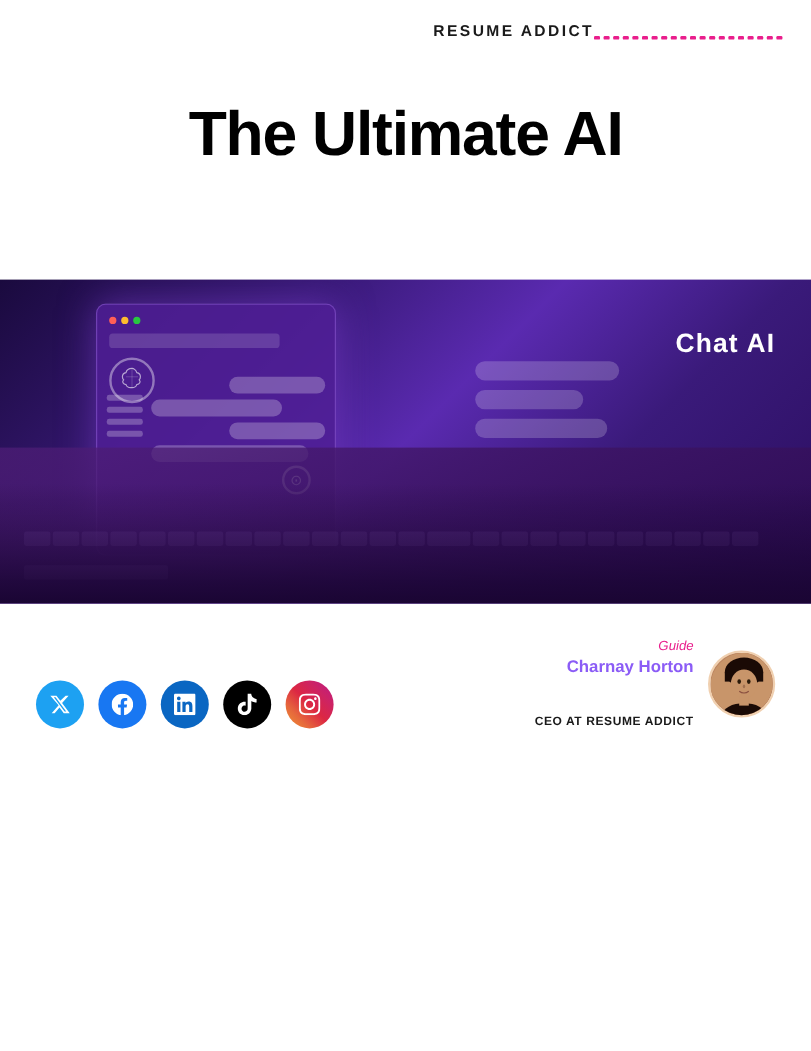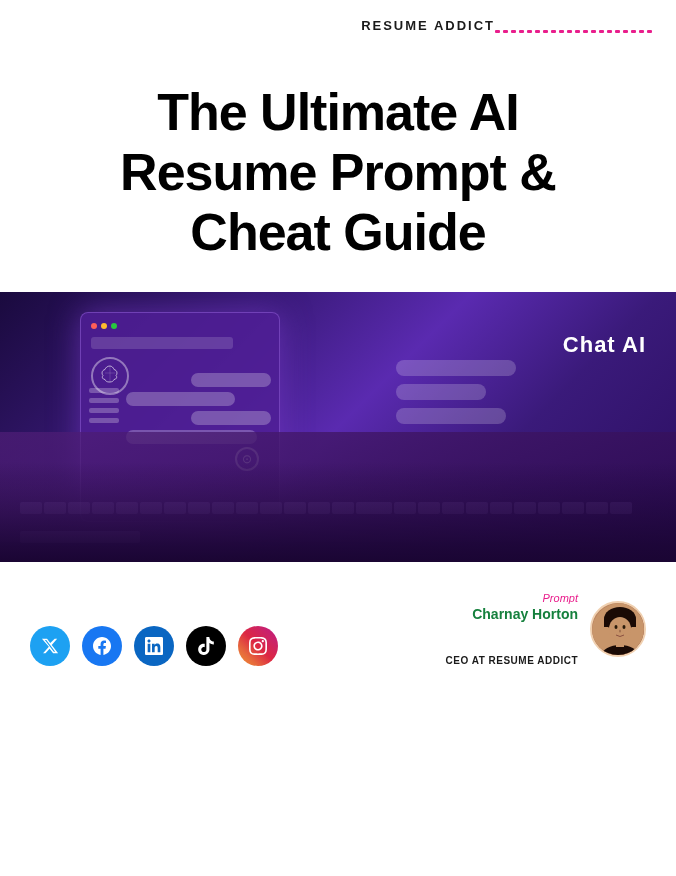--- a/index.html
+++ b/index.html
@@ -290,21 +290,21 @@
     .author-label {
       font-size: 11px;
       color: #e91e8c;
       font-style: italic;
       margin-bottom: 2px;
     }
 
     .author-name {
       font-size: 14px;
       font-weight: 700;
-      color: #15803d;
+      color: #8b5cf6;
     }
 
     .author-title {
       font-size: 10px;
       font-weight: 700;
       color: #1a1a1a;
       letter-spacing: 0.5px;
       margin-top: 33px;
     }
 
@@ -345,22 +345,21 @@
       <div class="dot"></div>
       <div class="dot"></div>
       <div class="dot"></div>
     </div>
   </div>
 </div>
 
 <div class="title-section">
   <h1 class="main-title">
     <span>The Ultimate AI</span><br>
-    <span>Resume Prompt &amp;</span><br>
-    <span>Cheat Guide</span>
+    <br>
   </h1>
 </div>
 
 <div class="hero-image">
 
   <div class="chat-screen">
     <div class="screen-top-dots">
       <div class="screen-dot red"></div>
       <div class="screen-dot yellow"></div>
       <div class="screen-dot green"></div>
@@ -462,21 +461,21 @@
     </div>
     <div class="social-icon instagram">
       <svg width="18" height="18" viewBox="0 0 24 24" fill="white">
         <path d="M12 2.163c3.204 0 3.584.012 4.85.07 3.252.148 4.771 1.691 4.919 4.919.058 1.265.069 1.645.069 4.849 0 3.205-.012 3.584-.069 4.849-.149 3.225-1.664 4.771-4.919 4.919-1.266.058-1.644.07-4.85.07-3.204 0-3.584-.012-4.849-.07-3.26-.149-4.771-1.699-4.919-4.92-.058-1.265-.07-1.644-.07-4.849 0-3.204.013-3.583.07-4.849.149-3.227 1.664-4.771 4.919-4.919 1.266-.057 1.645-.069 4.849-.069zm0-2.163c-3.259 0-3.667.014-4.947.072-4.358.2-6.78 2.618-6.98 6.98-.059 1.281-.073 1.689-.073 4.948 0 3.259.014 3.668.072 4.948.2 4.358 2.618 6.78 6.98 6.98 1.281.058 1.689.072 4.948.072 3.259 0 3.668-.014 4.948-.072 4.354-.2 6.782-2.618 6.979-6.98.059-1.28.073-1.689.073-4.948 0-3.259-.014-3.667-.072-4.947-.196-4.354-2.617-6.78-6.979-6.98-1.281-.059-1.69-.073-4.949-.073zm0 5.838c-3.403 0-6.162 2.759-6.162 6.162s2.759 6.163 6.162 6.163 6.162-2.759 6.162-6.163c0-3.403-2.759-6.162-6.162-6.162zm0 10.162c-2.209 0-4-1.79-4-4 0-2.209 1.791-4 4-4s4 1.791 4 4c0 2.21-1.791 4-4 4zm6.406-11.845c-.796 0-1.441.645-1.441 1.44s.645 1.44 1.441 1.44c.795 0 1.439-.645 1.439-1.44s-.644-1.44-1.439-1.44z"></path>
       </svg>
     </div>
   </div>
 
   <div class="author-section">
     <div class="author-info">
-      <div class="author-label">Prompt</div>
+      <div class="author-label">Guide</div>
       <div class="author-name">Charnay Horton</div>
       <div class="author-title">CEO AT RESUME ADDICT</div>
     </div>
     <div class="author-avatar">
       
       <svg width="56" height="56" viewBox="0 0 56 56" xmlns="http://www.w3.org/2000/svg">
         <circle cx="28" cy="28" r="28" fill="#c8956a"></circle>
 
         <ellipse cx="28" cy="16" rx="16" ry="12" fill="#1a0a05"></ellipse>
         <rect x="12" y="16" width="32" height="8" fill="#1a0a05"></rect>

